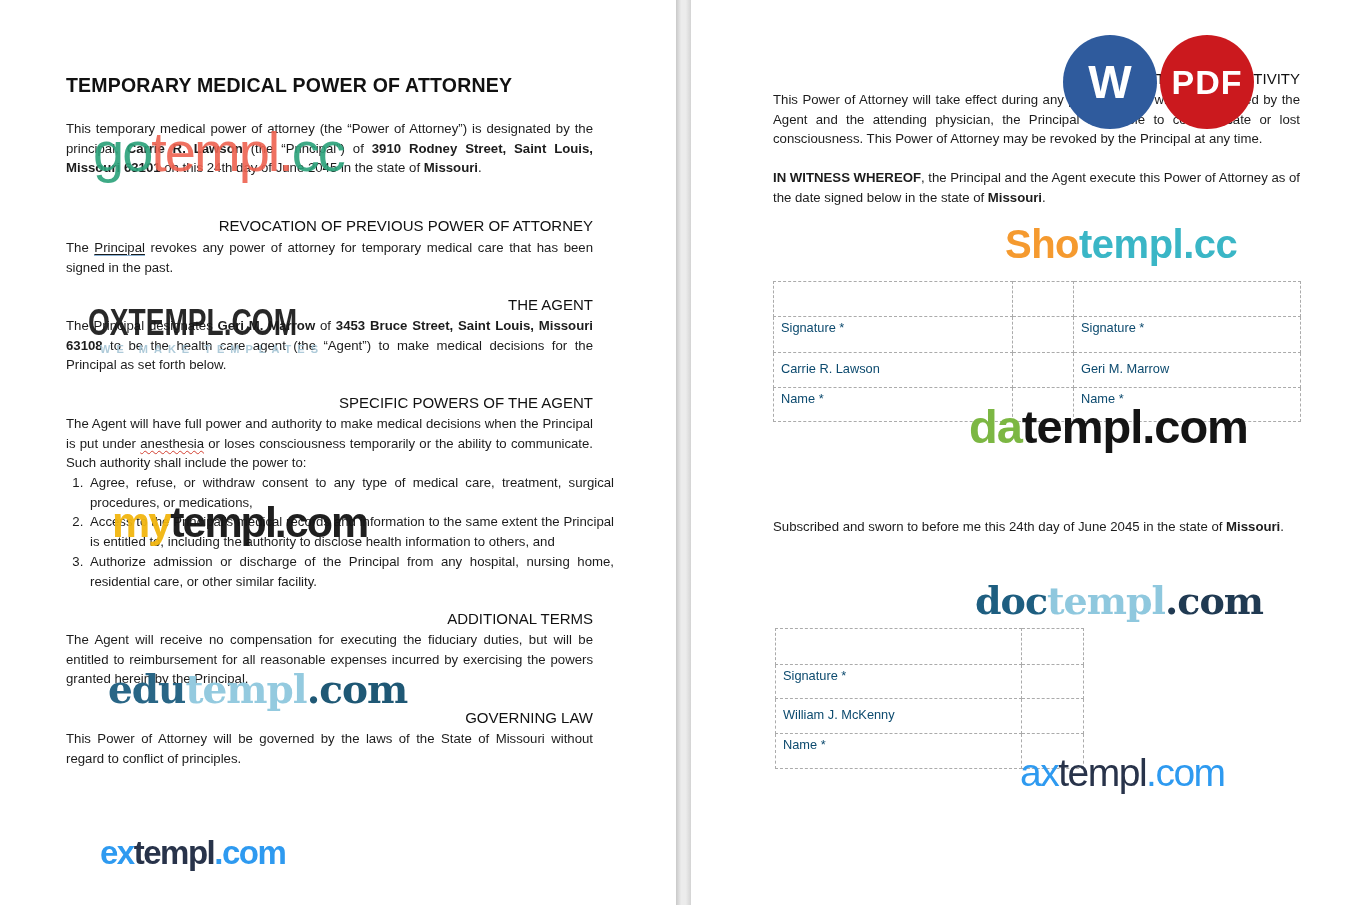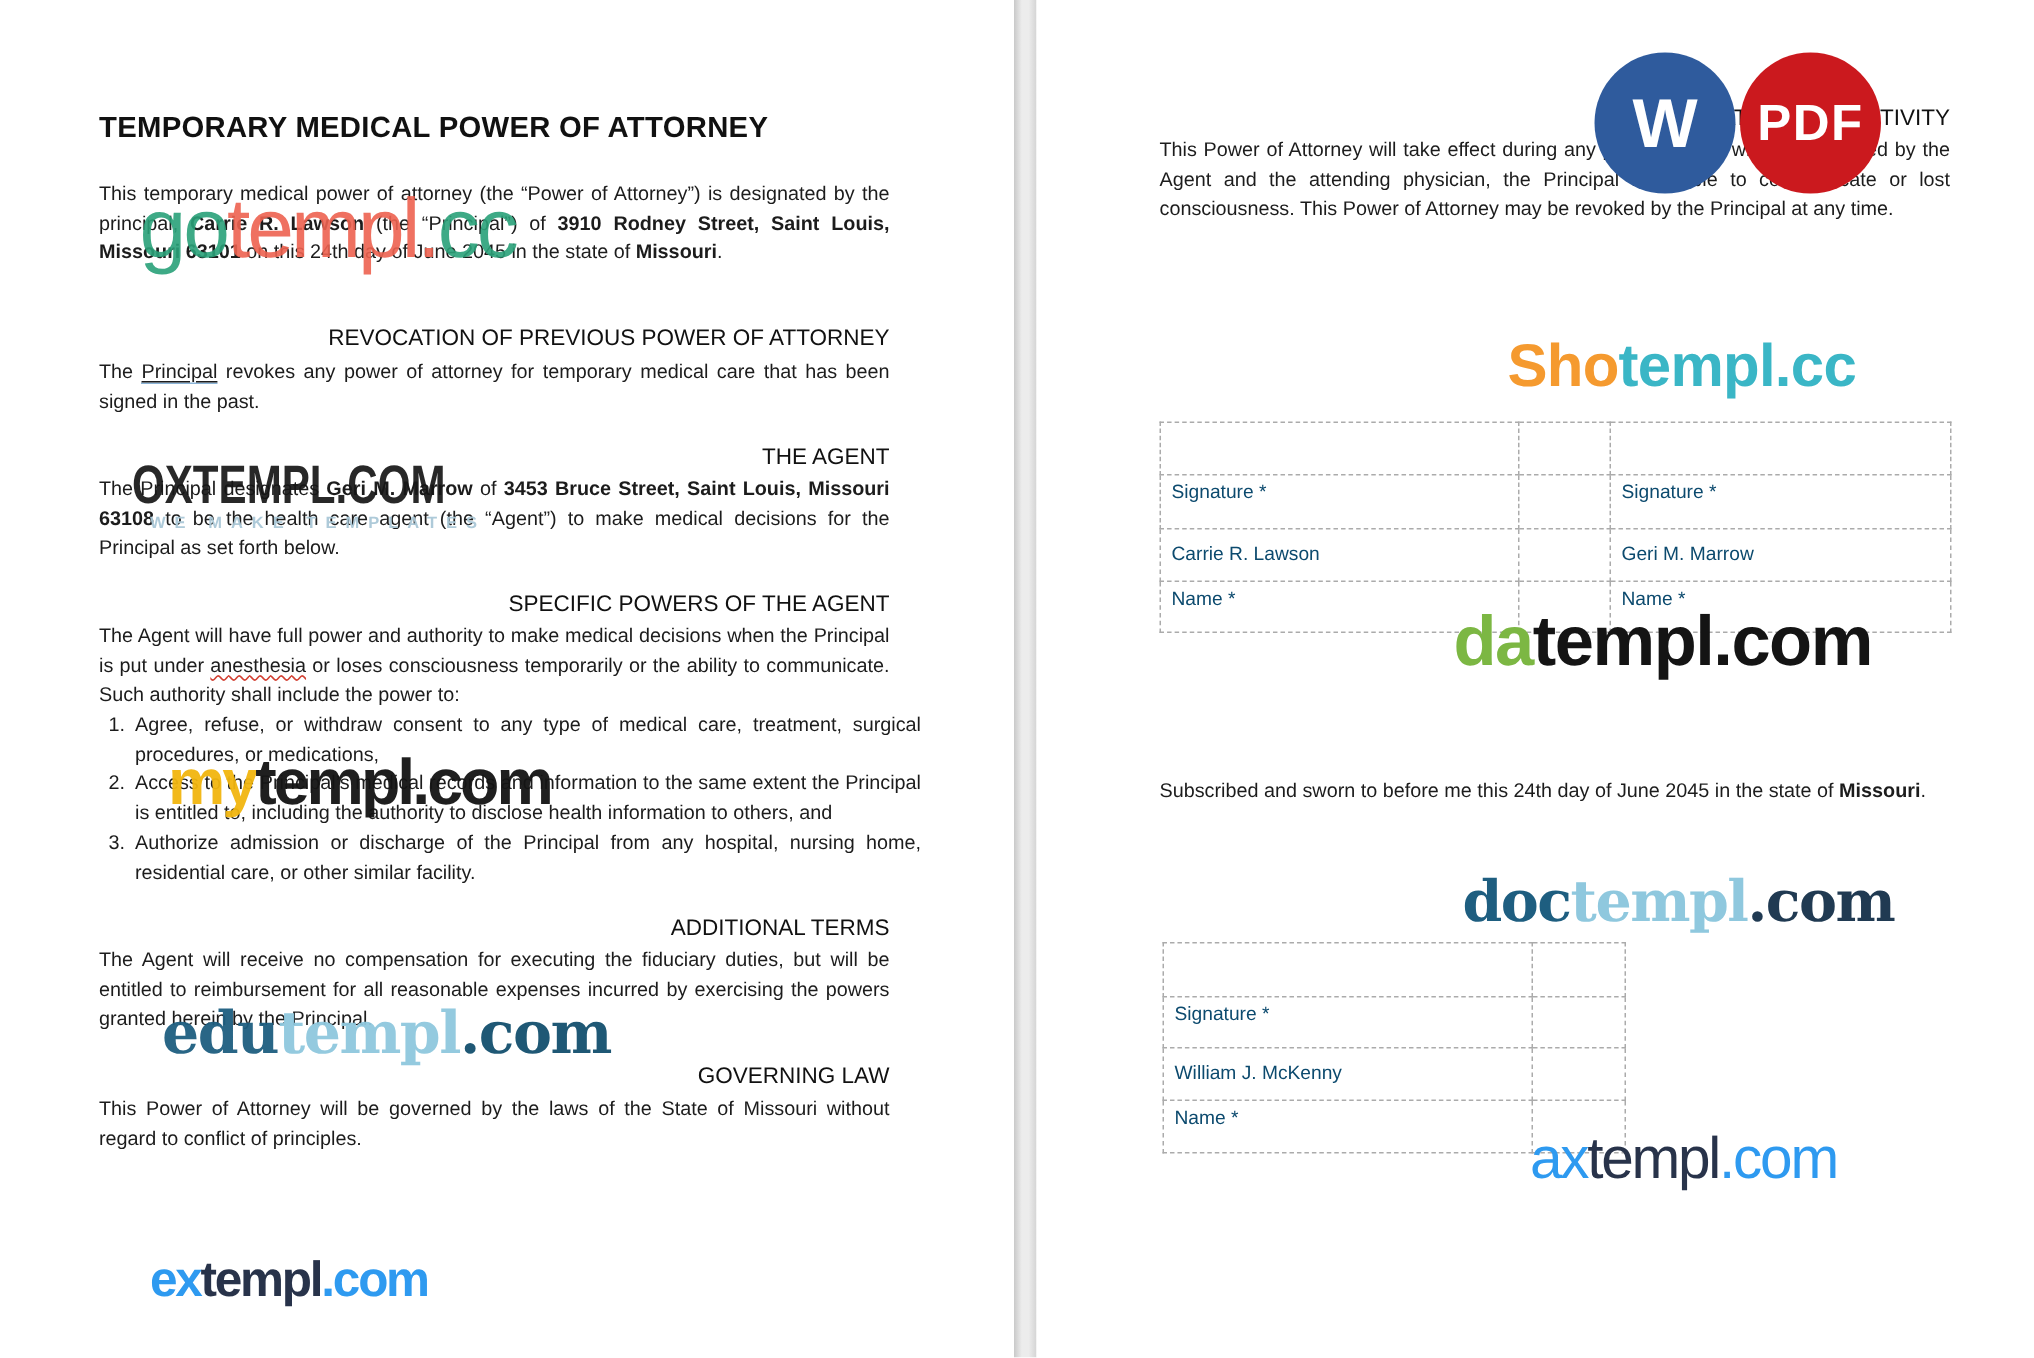--- a/index.html
+++ b/index.html
@@ -84,20 +84,21 @@
   <div class="wm" id="wm-extempl"><span style="color: rgb(46, 154, 240);">ex</span><span style="color: rgb(40, 51, 74);">templ</span><span style="color: rgb(46, 154, 240);">.com</span></div>
 </div>
 
 <div id="page-divider"></div>
 
 <div class="page" id="page-right">
 
   <h2 class="sec-head abs" style="left:82px;top:71px;width:527px;">DATE OF EFFECTIVITY</h2>
   <p class="body-p abs" style="left:82px;top:90px;width:527px;"><span>This Power of Attorney will take effect during any period of time when, as certified by the Agent and the attending physician, the Principal is unable to communicate or lost consciousness. This Power of Attorney may be revoked by the Principal at any time.</span></p>
 
+  <p class="body-p abs" style="left:82px;top:168px;width:527px;"><span class="b">IN WITNESS WHEREOF</span><span>, the Principal and the Agent execute this Power of Attorney as of the date signed below in the state of </span><span class="b">Missouri</span><span>.</span></p>
 
   <div class="wm" id="wm-shotempl"><span style="color: rgb(245, 154, 47);">Sho</span><span style="color: rgb(58, 182, 198);">templ.</span><span style="color: rgb(58, 182, 198);">cc</span></div>
 
   <table class="sig abs" style="left:82px;top:281px;width:527px;">
     <colgroup>
         <col style="width:239px">
         <col style="width:61px">
         <col style="width:227px">
       </colgroup>
     <tbody>

